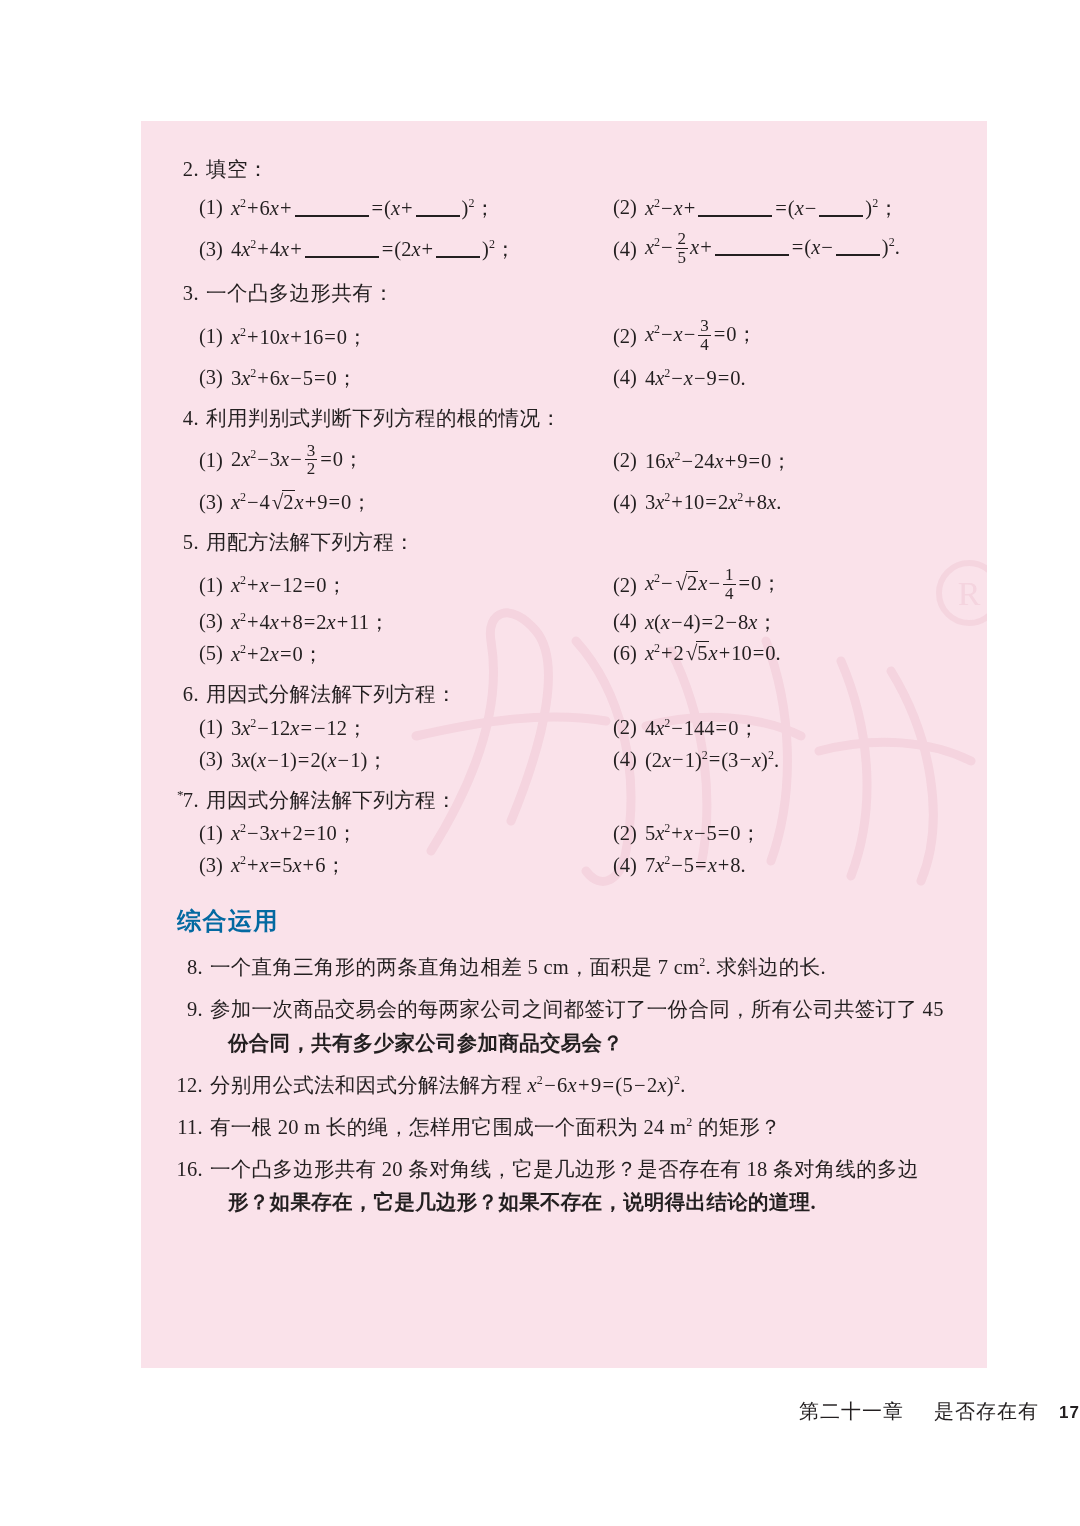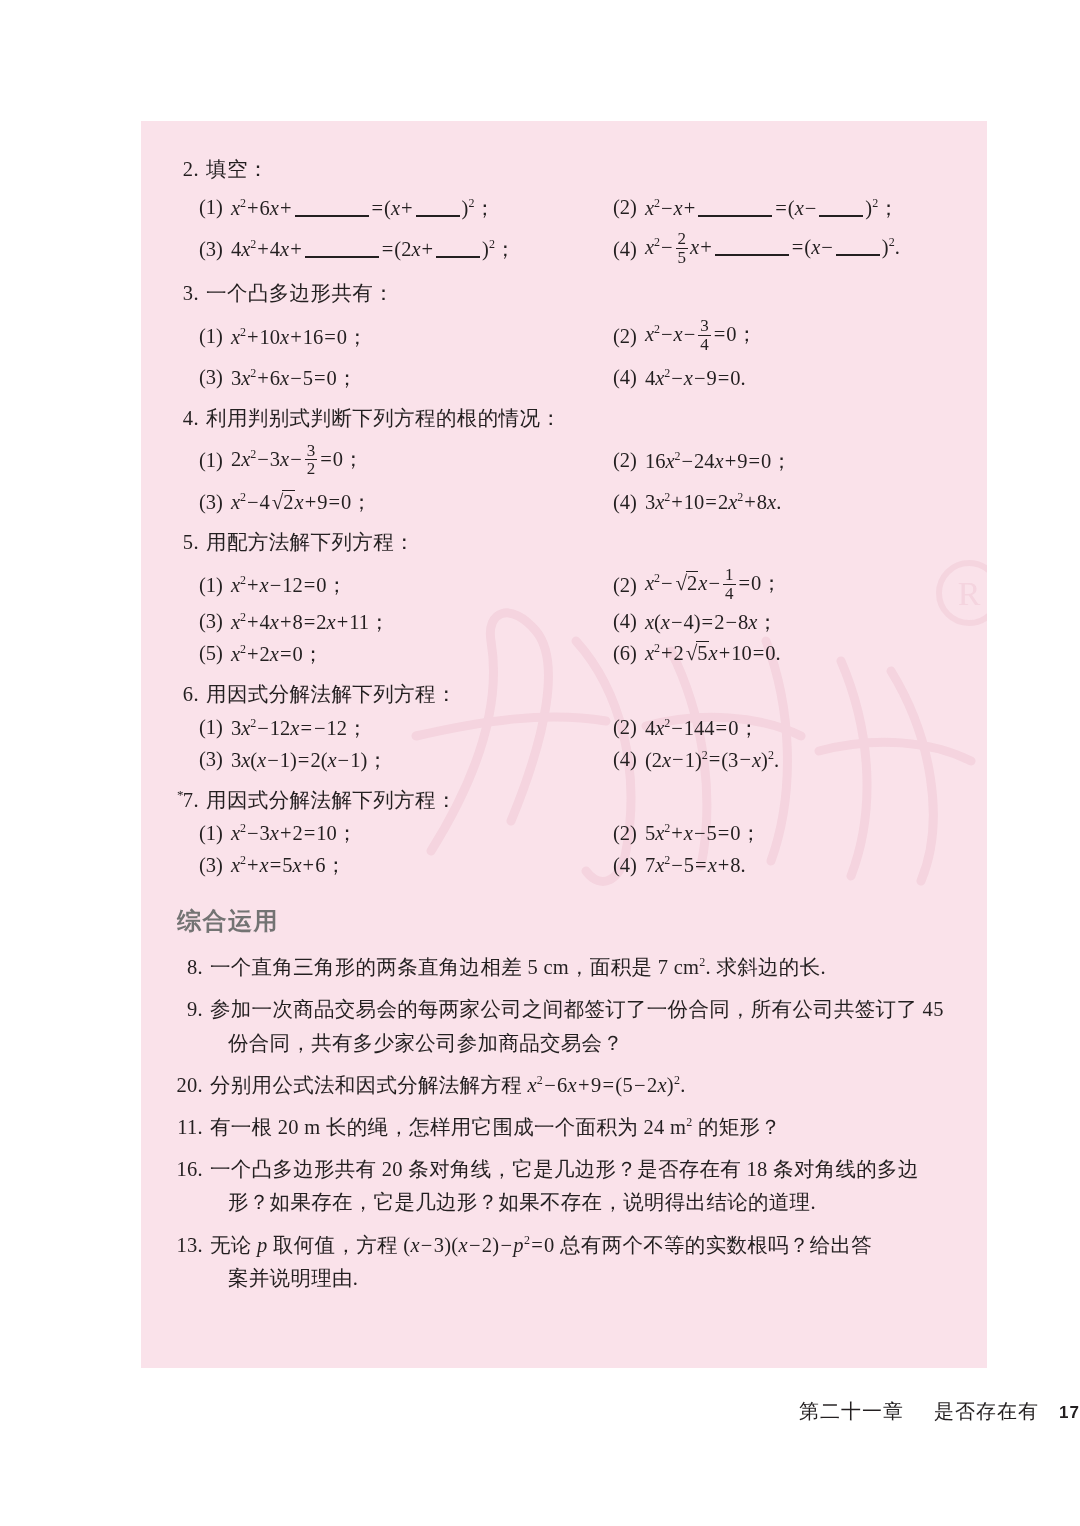--- a/index.html
+++ b/index.html
@@ -141,35 +141,35 @@
     margin-left: -1px;
   }
 
   
   .section-head {
     font-family: "Liberation Sans", "DejaVu Sans", sans-serif;
     font-weight: bold;
     font-size: 24px;
     letter-spacing: 1.5px;
     margin: 26px 0 14px 12px;
-    color: #737373;
+    color: #0369a1;
   }
 
   
   .para {
     display: flex;
     align-items: flex-start;
     font-size: 20.5px;
     line-height: 1.62;
     margin-top: 9px;
     letter-spacing: .3px;
   }
   .para .item-num { min-width: 38px; }
   .para .item-text { flex: 1 1 auto; text-indent: 0; }
-  .para .cont { display: block; padding-left: 18px; }
+  .para .cont { display: block; padding-left: 18px; font-weight: bold; }
 
   
   #footer {
     position: absolute;
     left: 0;
     top: 1398px;
     width: 1080px;
     text-align: right;
     padding-right: 93px;
     font-size: 20px;
@@ -397,21 +397,21 @@
 
       <div class="para">
         <span class="item-num">9.</span>
         <span class="item-text">
           <span>参加一次商品交易会的每两家公司之间都签订了一份合同，所有公司共签订了 45</span>
           <span class="cont">份合同，共有多少家公司参加商品交易会？</span>
         </span>
       </div>
 
       <div class="para">
-        <span class="item-num">20.</span>
+        <span class="item-num">12.</span>
         <span class="item-text">
           分别用公式法和因式分解法解方程 <span class="mvar">x</span><sup class="exp">2</sup><span class="op">−</span>6<span class="mvar">x</span><span class="op">+</span>9<span class="op">=</span>(5<span class="op">−</span>2<span class="mvar">x</span>)<sup class="exp">2</sup>.
         </span>
       </div>
 
       <div class="para">
         <span class="item-num">11.</span>
         <span class="item-text">
           有一根 20 m 长的绳，怎样用它围成一个面积为 24 m<sup class="exp">2</sup> 的矩形？
         </span>
@@ -419,27 +419,20 @@
 
 
       <div class="para">
         <span class="item-num">16.</span>
         <span class="item-text">
           <span>一个凸多边形共有 20 条对角线，它是几边形？是否存在有 18 条对角线的多边</span>
           <span class="cont">形？如果存在，它是几边形？如果不存在，说明得出结论的道理.</span>
         </span>
       </div>
 
-      <div class="para">
-        <span class="item-num">13.</span>
-        <span class="item-text">
-          <span>无论 <span class="mvar">p</span> 取何值，方程 (<span class="mvar">x</span><span class="op">−</span>3)(<span class="mvar">x</span><span class="op">−</span>2)<span class="op">−</span><span class="mvar">p</span><sup class="exp">2</sup><span class="op">=</span>0 总有两个不等的实数根吗？给出答</span>
-          <span class="cont">案并说明理由.</span>
-        </span>
-      </div>
 
     </div>
   </div>
 
   <div id="footer">
     <span class="chapter">第二十一章</span>
     <span class="sep"></span>
     <span class="chapter">是否存在有</span>
     <span class="pageno">17</span>
   </div>

